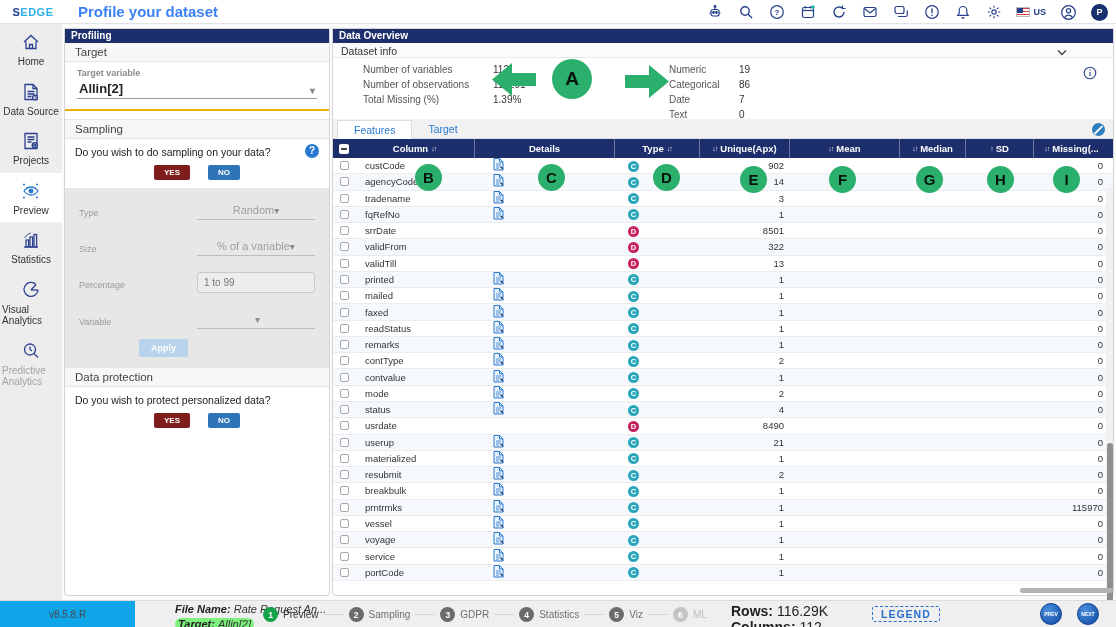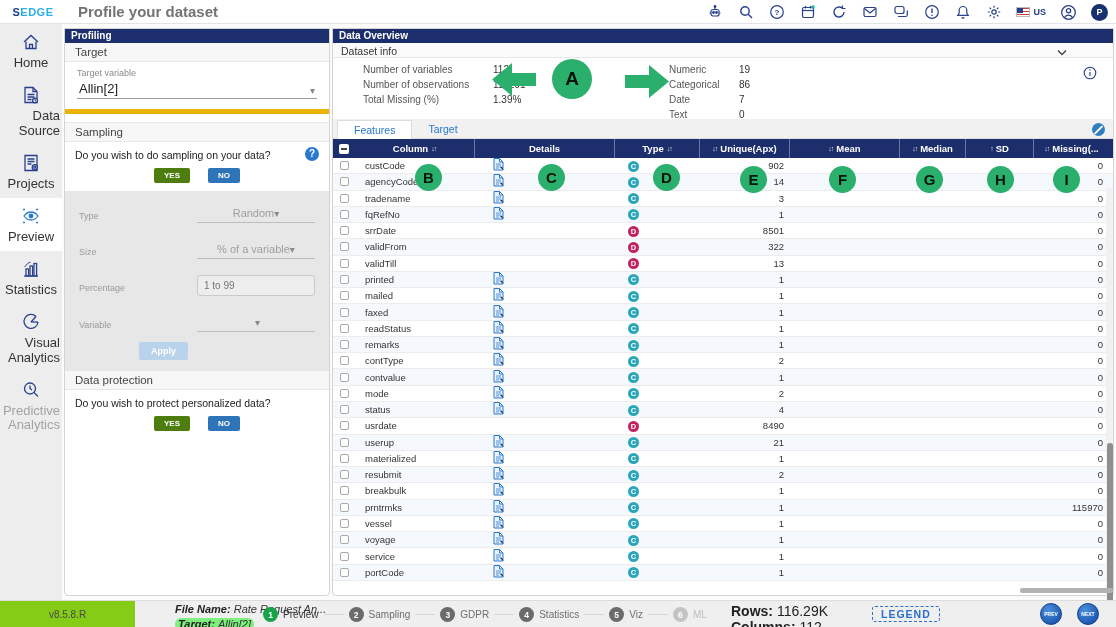--- a/index.html
+++ b/index.html
@@ -8,56 +8,56 @@
     font-family: "Liberation Sans", sans-serif;
     background:#fbfbfb; color:#333; overflow:hidden; position:relative;
     width:1116px; height:627px;
   }
   
   .topbar { position:absolute; left:0; top:0; width:1116px; height:24px;
     background:#fff; border-bottom:1px solid #e3e3e3; display:flex; align-items:center; z-index:5;}
   .logo { width:66px; text-align:center; font-weight:bold; font-size:11px; letter-spacing:.5px;}
   .logo-s { color:#1a3a8c;}
   .logo-rest { color:#2bb0e8;}
-  .page-title { font-size:15px; font-weight:bold; color:#737373; margin-left:12px;}
+  .page-title { font-size:15px; font-weight:bold; color:#3b82f6; margin-left:12px;}
   .topbar-icons { position:absolute; right:8px; top:0; height:24px; display:flex; align-items:center; gap:14px;}
   .tbi { width:17px; height:17px; display:flex; align-items:center; justify-content:center; color:#27408b; font-size:14px; cursor:pointer;}
   .tbi svg { display:block;}
   .flag-box { display:flex; align-items:center; gap:3px; font-size:9px; font-weight:bold; color:#27408b;}
   .flag { width:14px; height:10px; background:repeating-linear-gradient(#d43a3a 0 1.5px,#fff 1.5px 3px); position:relative; border:.5px solid #bbb;}
   .flag::after { content:""; position:absolute; left:0; top:0; width:6px; height:5px; background:#27408b;}
   .pgear { width:17px; height:17px; border-radius:50%; background:#17306e; color:#fff; font-size:9px; font-weight:bold;
     display:flex; align-items:center; justify-content:center; border:1.5px dotted #17306e;}
   
   .sidebar { position:absolute; left:0; top:24px; width:62px; height:576px; background:#ededed; z-index:2;}
   .side-item { width:62px; padding:7px 2px 6px 2px; display:flex; flex-direction:column; align-items:center; gap:3px; cursor:pointer;}
-  .side-item .slabel { font-size:13px; color:#333; text-align:right; line-height:1.15;}
+  .side-item .slabel { font-size:10px; color:#333; text-align:left; line-height:1.15;}
   .side-item.active { background:#fff;}
   .side-item.dim .slabel { color:#a3a3a3;}
   .sicon { width:22px; height:22px; display:flex; align-items:center; justify-content:center;}
   
   .panel { position:absolute; background:#fff; border:1px solid #d4d4d4; }
   .panel-hdr { background:#1c2e6b; color:#fff; font-size:10px; font-weight:bold; padding:2px 6px; height:14px; line-height:10px;}
   .profiling { left:64px; top:28px; width:266px; height:568px; border-radius:0 0 4px 4px;}
   .overview  { left:332px; top:28px; width:782px; height:568px; border-radius:0 0 4px 4px;}
   
   .subhdr { background:#f7f7f7; border-top:1px solid #e6e6e6; border-bottom:1px solid #e6e6e6;
     font-size:11.5px; color:#444; padding:3px 10px; }
-  .tv-block { padding:6px 12px 10px 12px; border-bottom:5px solid #eab308;}
+  .tv-block { padding:6px 12px 10px 12px; border-bottom:2px solid #eab308;font-weight:bold;}
   .tiny-label { font-size:9px; color:#8a8a8a;}
   .select-line { display:flex; justify-content:space-between; align-items:flex-end;
     border-bottom:1px solid #9a9a9a; padding:3px 2px 2px 2px; font-size:13px; color:#222; cursor:pointer;}
   .caret { color:#8a8a8a; font-size:10px;}
   .spacer8 { height:8px;}
   .question { position:relative; font-size:10.5px; color:#222; padding:7px 26px 5px 10px;}
   .help-circ { position:absolute; right:10px; top:5px; width:14px; height:14px; border-radius:50%;
     background:#2979d0; color:#fff; font-size:10px; font-weight:bold; text-align:center; line-height:14px; cursor:pointer;}
   .yn-row { display:flex; gap:18px; justify-content:center; padding:2px 0 8px 0;}
   .btn-yn { font-size:8px; font-weight:bold; color:#fff; padding:3px 10px; border-radius:2px; border:none; cursor:pointer;}
-  .btn-yes { background:#4d7c0f;}
+  .btn-yes { background:#7f1d1d;}
   .btn-no  { background:#2e74b8;}
   .form-block { background:#e7e7e7; margin:0 0 0 0; padding:12px 14px 10px 14px;}
   .form-row { display:flex; justify-content:space-between; margin-bottom:16px;}
   .form-row .flabel { font-size:9px; color:#9a9a9a; padding-top:8px;}
   .fctl { width:118px;}
   .ctl-underline { display:flex; justify-content:center; align-items:flex-end;
     border-bottom:1px solid #bdbdbd; font-size:11px; color:#9e9e9e; padding:4px 2px 3px 2px;}
   .ctl-input { width:118px; border:1px solid #c9c9c9; background:#ededed; border-radius:3px;
     font-size:10px; color:#9e9e9e; padding:4px 6px; font-family:"Liberation Sans",sans-serif;}
   .apply-btn { background:#b9d3ec; color:#fff; font-size:9px; font-weight:bold;
@@ -105,21 +105,21 @@
   .tc { background:#2aa6bb;}
   .td { background:#c6215f;}
   .cell-num { text-align:right; padding-right:6px; color:#333;}
   
   .vscroll-track { position:absolute; right:0; top:159px; width:7px; height:425px; background:#f1f1f1;}
   .vscroll-thumb { position:absolute; right:0.5px; top:255px; width:6px; height:328px; background:#8f8f8f; border-radius:3px; cursor:pointer;}
   .hscroll-thumb { position:absolute; left:1020px; top:588px; width:93px; height:5px; background:#b3b3b3; border-radius:2px; cursor:pointer; z-index:6;}
   
   .footer { position:absolute; left:0; top:600px; width:1116px; height:27px; background:#efefef;
     border-top:1px solid #dcdcdc; font-size:10px; z-index:5;}
-  .version { position:absolute; left:0; top:0; width:135px; height:27px; background:#84cc16;
+  .version { position:absolute; left:0; top:0; width:135px; height:27px; background:#0ea5e9;
     display:flex; align-items:center; justify-content:center; color:#4a4a4a;}
   .fileblock { position:absolute; left:175px; top:2px; font-size:11px;}
   .fileblock .lbl { font-weight:bold; font-style:italic; color:#222;}
   .fileblock .val { font-style:italic; color:#333;}
   .target-hl { background:#7df07d; display:inline-block; padding:0 3px; margin-top:3px;border-radius:6px;}
   .steps { position:absolute; left:263px; top:0; height:27px; display:flex; align-items:center;}
   .step { display:flex; align-items:center; gap:5px;}
   .scirc { width:15px; height:15px; border-radius:50%; color:#fff; font-size:8.5px; font-weight:bold;
     display:flex; align-items:center; justify-content:center;}
   .st-current .scirc { background:#16a34a;}

